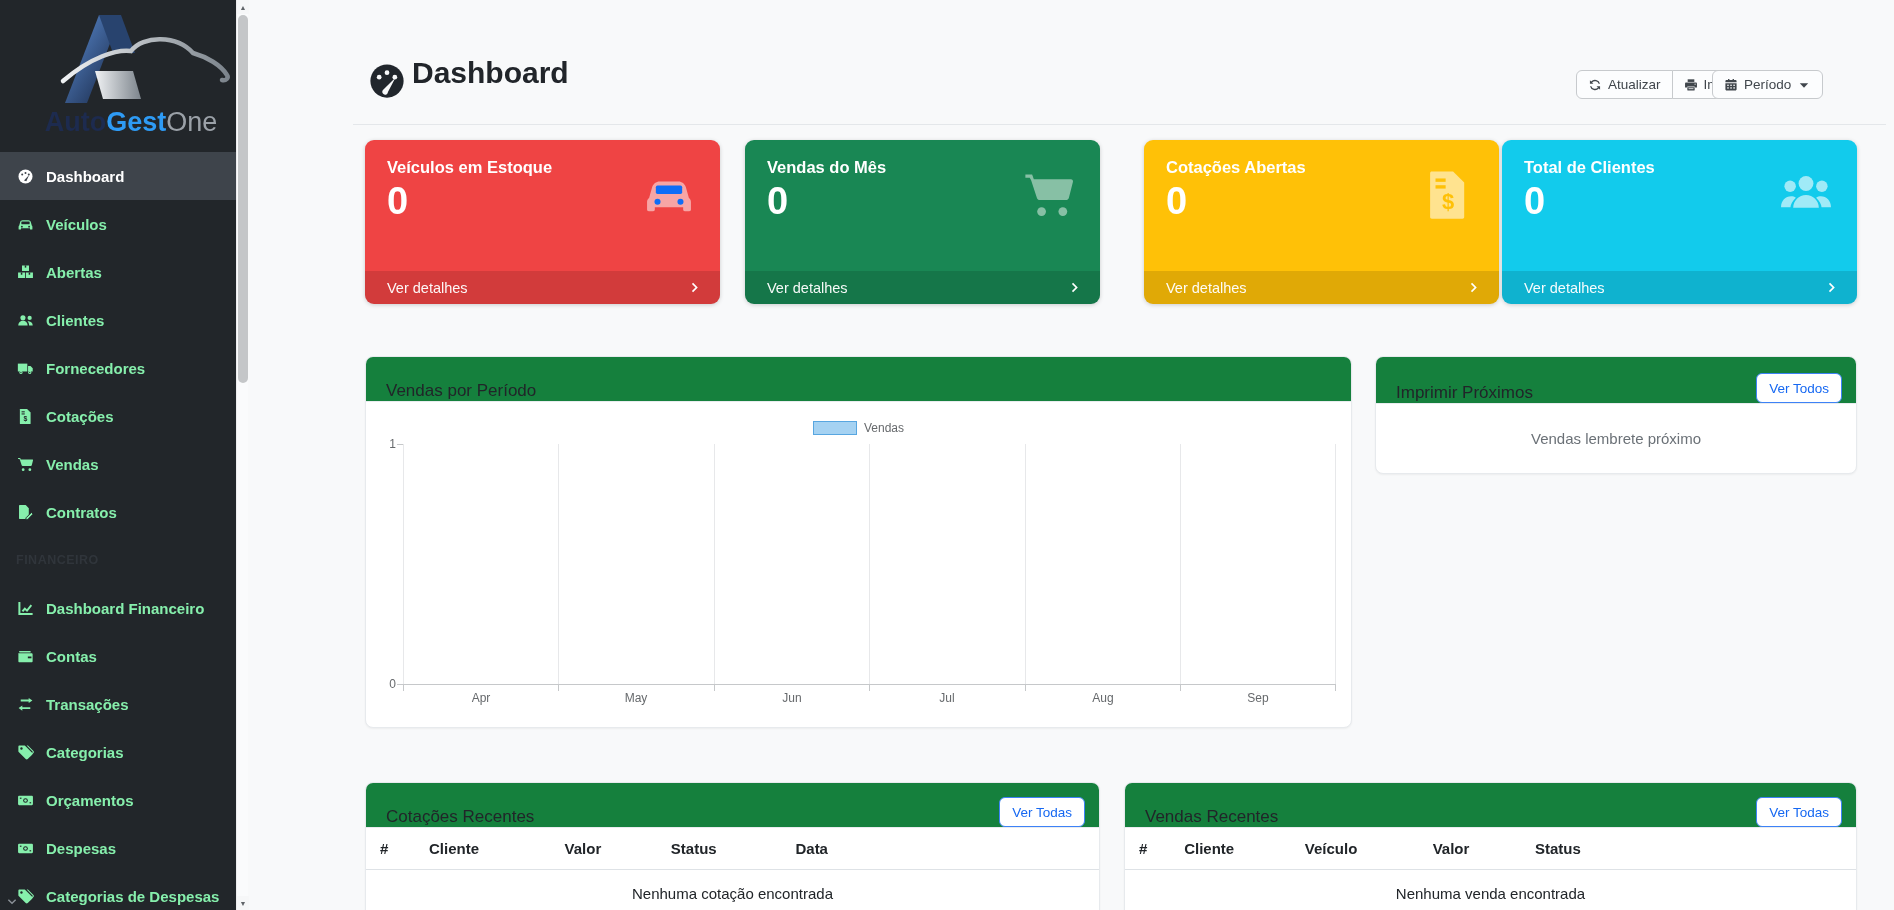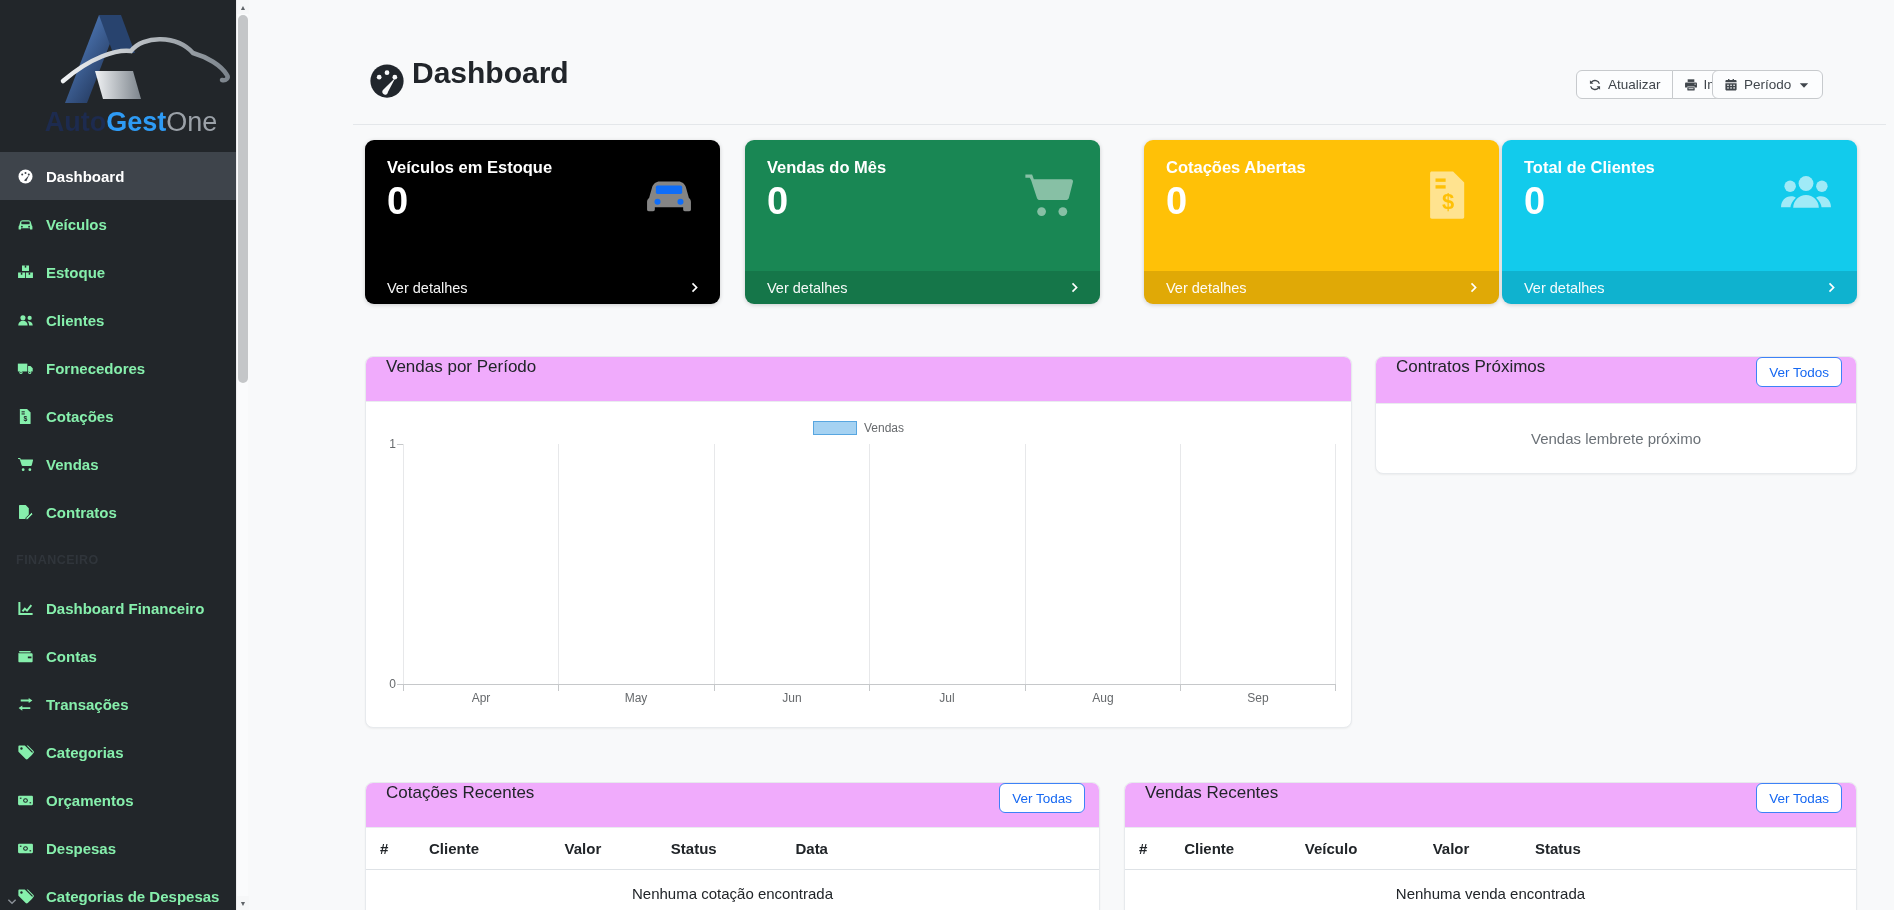--- a/index.html
+++ b/index.html
@@ -40,27 +40,27 @@
   
   .stat-card{top:140px;width:355px;height:164px;border-radius:9px;color:#fff;
              box-shadow:0 1px 4px rgba(0,0,0,.18);}
   .stat-card .t{position:absolute;left:22px;top:18px;font-size:16.5px;font-weight:700;}
   .stat-card .v{position:absolute;left:22px;top:40px;font-size:38px;font-weight:700;}
   .stat-card .big-ico{position:absolute;right:24px;top:28px;width:54px;height:54px;}
   .stat-footer{position:absolute;left:0;right:0;bottom:0;height:33px;background:rgba(0,0,0,.12);
                border-radius:0 0 9px 9px;display:flex;align-items:center;padding:0 18px 0 22px;
                font-size:14.5px;color:rgba(255,255,255,.96);cursor:pointer;}
   .stat-footer .chev{margin-left:auto;width:13px;height:13px;}
-  .c-primary{background:#000000;}.c-success{background:#198754;}.c-warning{background:#ffc107;}.c-info{background:#12cbec;}
+  .c-primary{background:#ef4444;}.c-success{background:#198754;}.c-warning{background:#ffc107;}.c-info{background:#12cbec;}
 
   
   .panel{background:#fff;border:1px solid #e7eaed;border-radius:8px;box-sizing:border-box;
          box-shadow:0 1px 2px rgba(0,0,0,.05);overflow:hidden;}
-  .panel-header{display:flex;align-items:flex-start;height:44px;padding:0 14px 0 20px;
-                background:#f0abfc;border-bottom:1px solid #e9ecef;}
+  .panel-header{display:flex;align-items:flex-end;height:44px;padding:0 14px 0 20px;
+                background:#15803d;border-bottom:1px solid #e9ecef;}
   .panel-title{font-size:17px;font-weight:500;color:#212529;}
   .link-btn{margin-left:auto;display:inline-flex;align-items:center;height:30px;padding:0 12px;
             border:1px solid #3d82f7;border-radius:6px;background:#fff;color:#1668f2;
             font-size:13.5px;cursor:pointer;}
 
   
   .chart-card{left:365px;top:356px;width:987px;height:372px;}
   .legend{position:absolute;left:0;top:64px;width:100%;display:flex;align-items:center;justify-content:center;gap:7px;}
   .legend-box{width:44px;height:14px;background:#a5d2f2;border:1.5px solid #58a6e0;box-sizing:border-box;}
   .legend-label{font-size:12px;color:#66696c;}
@@ -140,21 +140,21 @@
       </a>
       <a class="nav-item">
         <span class="nav-ico">
           <svg viewBox="0 0 16 16" fill="currentColor">
               <path d="M4.7 1.3h6.6v5.2H4.7z M1 8h6.6v5.2H1z M8.4 8H15v5.2H8.4z"></path>
               <rect x="7.3" y="1.3" width="1.4" height="2.1" fill="#22262a"></rect>
               <rect x="3.6" y="8" width="1.4" height="2.1" fill="#22262a"></rect>
               <rect x="11" y="8" width="1.4" height="2.1" fill="#22262a"></rect>
             </svg>
         </span>
-        <span>Estoque</span>
+        <span>Abertas</span>
       </a>
       <a class="nav-item">
         <span class="nav-ico">
           <svg viewBox="0 0 16 16" fill="currentColor">
               <circle cx="5.6" cy="5.4" r="2.4"></circle>
               <path d="M1.2 12.6c0-2.4 2-4.3 4.4-4.3s4.4 1.9 4.4 4.3z"></path>
               <circle cx="11.9" cy="5.6" r="2"></circle>
               <path d="M11 8.6c2.1.1 3.8 1.8 3.8 4h-3.4c0-1.5-.6-2.9-1.6-3.9.4-.1.8-.1 1.2-.1z"></path>
             </svg>
         </span>
@@ -441,21 +441,21 @@
       <div class="xlab" style="left:192px;">May</div>
       <div class="xlab" style="left:348px;">Jun</div>
       <div class="xlab" style="left:503px;">Jul</div>
       <div class="xlab" style="left:659px;">Aug</div>
       <div class="xlab" style="left:814px;">Sep</div>
     </div>
   </div>
 
   <div class="abs panel reminders">
     <div class="panel-header">
-      <span class="panel-title">Contratos Próximos</span>
+      <span class="panel-title">Imprimir Próximos</span>
       <button class="link-btn">Ver Todos</button>
     </div>
     <div class="empty-center">Vendas lembrete próximo</div>
   </div>
 
   <div class="abs panel table-card quotes-card">
     <div class="panel-header">
       <span class="panel-title">Cotações Recentes</span>
       <button class="link-btn">Ver Todas</button>
     </div>

